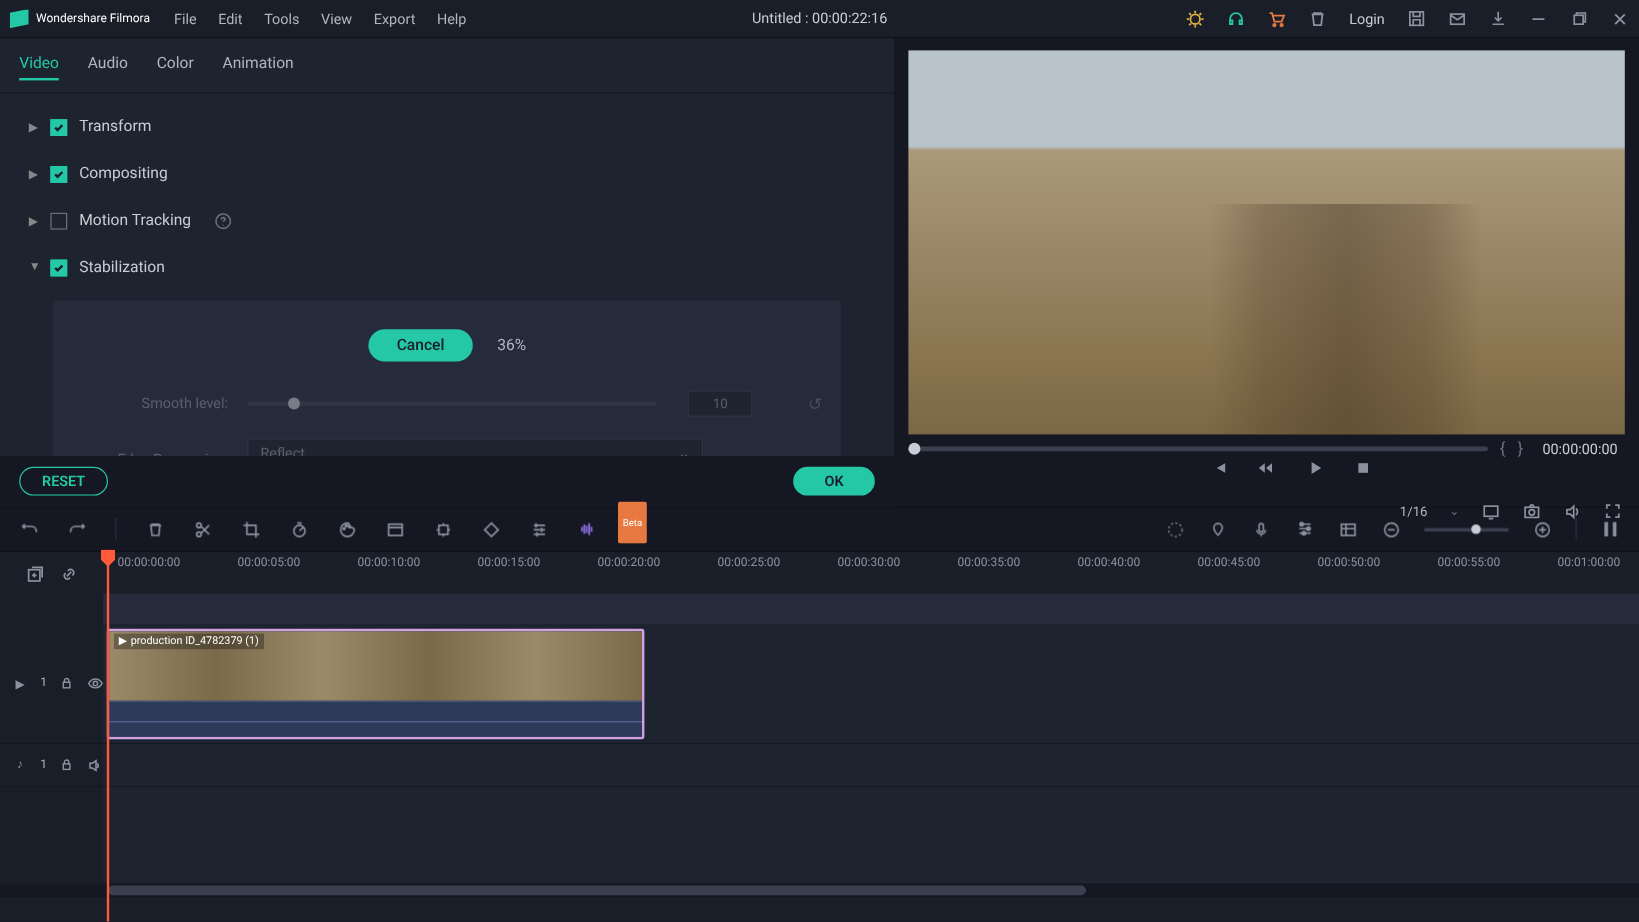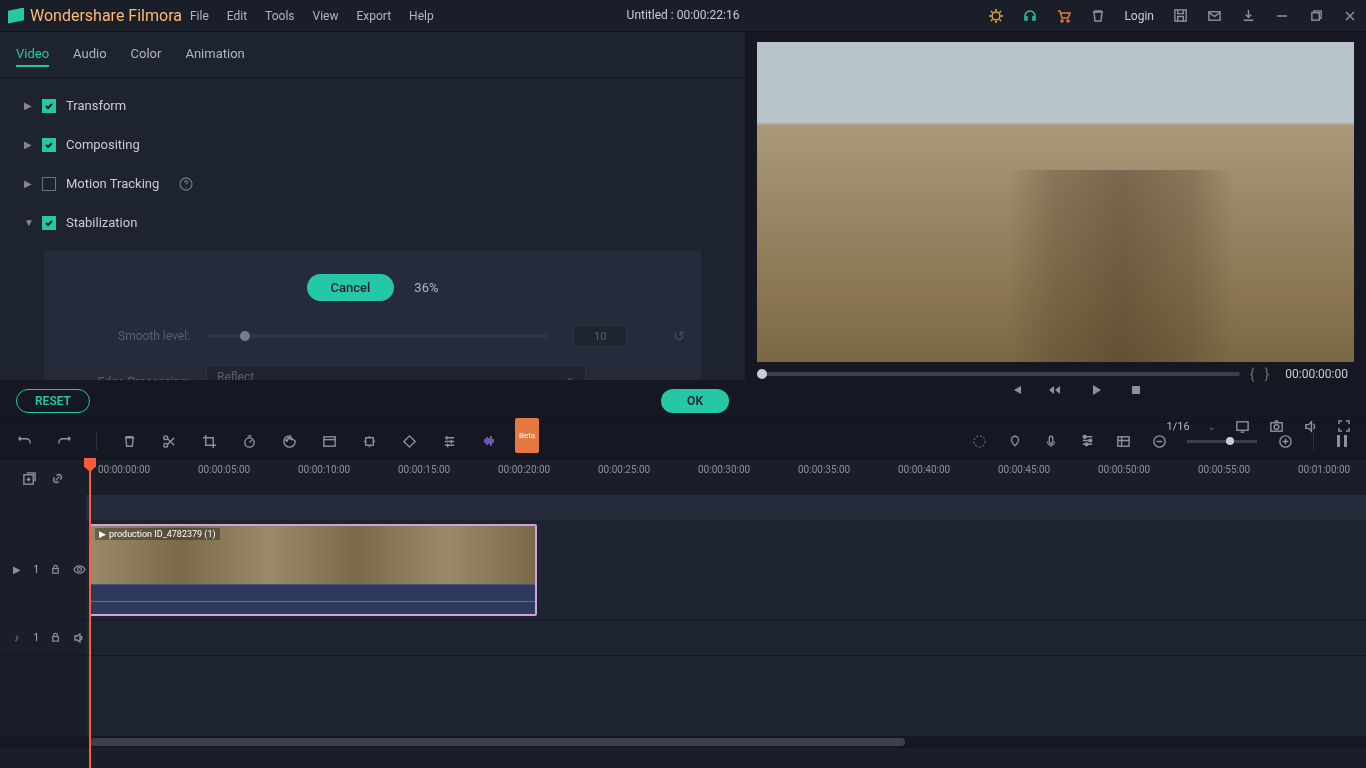--- a/index.html
+++ b/index.html
@@ -1,19 +1,19 @@
 <!DOCTYPE html>
 <html><head>
 <meta charset="utf-8">
 <style>
 * { margin: 0; padding: 0; box-sizing: border-box; font-family: -apple-system, BlinkMacSystemFont, "Segoe UI", Roboto, sans-serif; }
 body { background: #1a1e28; color: #b0b6c0; font-size: 12px; overflow: hidden; width: 1366px; height: 768px; }
 .titlebar { height: 32px; background: #1a1e28; display: flex; align-items: center; padding: 0 8px; border-bottom: 1px solid #0f1218; }
 .logo { width: 16px; height: 16px; background: #24c8a6; clip-path: polygon(0 20%, 100% 0, 100% 80%, 0 100%); margin-right: 6px; }
-.app-title { font-size: 16px; color: #fdba74; margin-right: 8px; }
+.app-title { font-size: 10px; color: #ffffff; margin-right: 20px; }
 .menu-items { display: flex; gap: 18px; align-items: flex-end; }
 .menu-item { color: #b0b6c0; font-size: 12px; cursor: pointer; }
 .title-center { position: absolute; left: 50%; transform: translateX(-50%); color: #c8cdd5; font-size: 12px; top: 8px; }
 .title-right { margin-left: auto; display: flex; align-items: center; gap: 18px; }
 .icon-btn { width: 16px; height: 16px; display: flex; align-items: center; justify-content: center; cursor: pointer; color: #8b929e; }
 .login-text { color: #c8cdd5; font-size: 12px; cursor: pointer; }
 .main-area { display: flex; height: 390px; }
 .left-panel { width: 745px; background: #1e2330; display: flex; flex-direction: column; }
 .tabs { display: flex; gap: 24px; padding: 14px 16px 10px; border-bottom: 1px solid #151822; }
 .tab { color: #b0b6c0; font-size: 13px; cursor: pointer; padding-bottom: 4px; }

